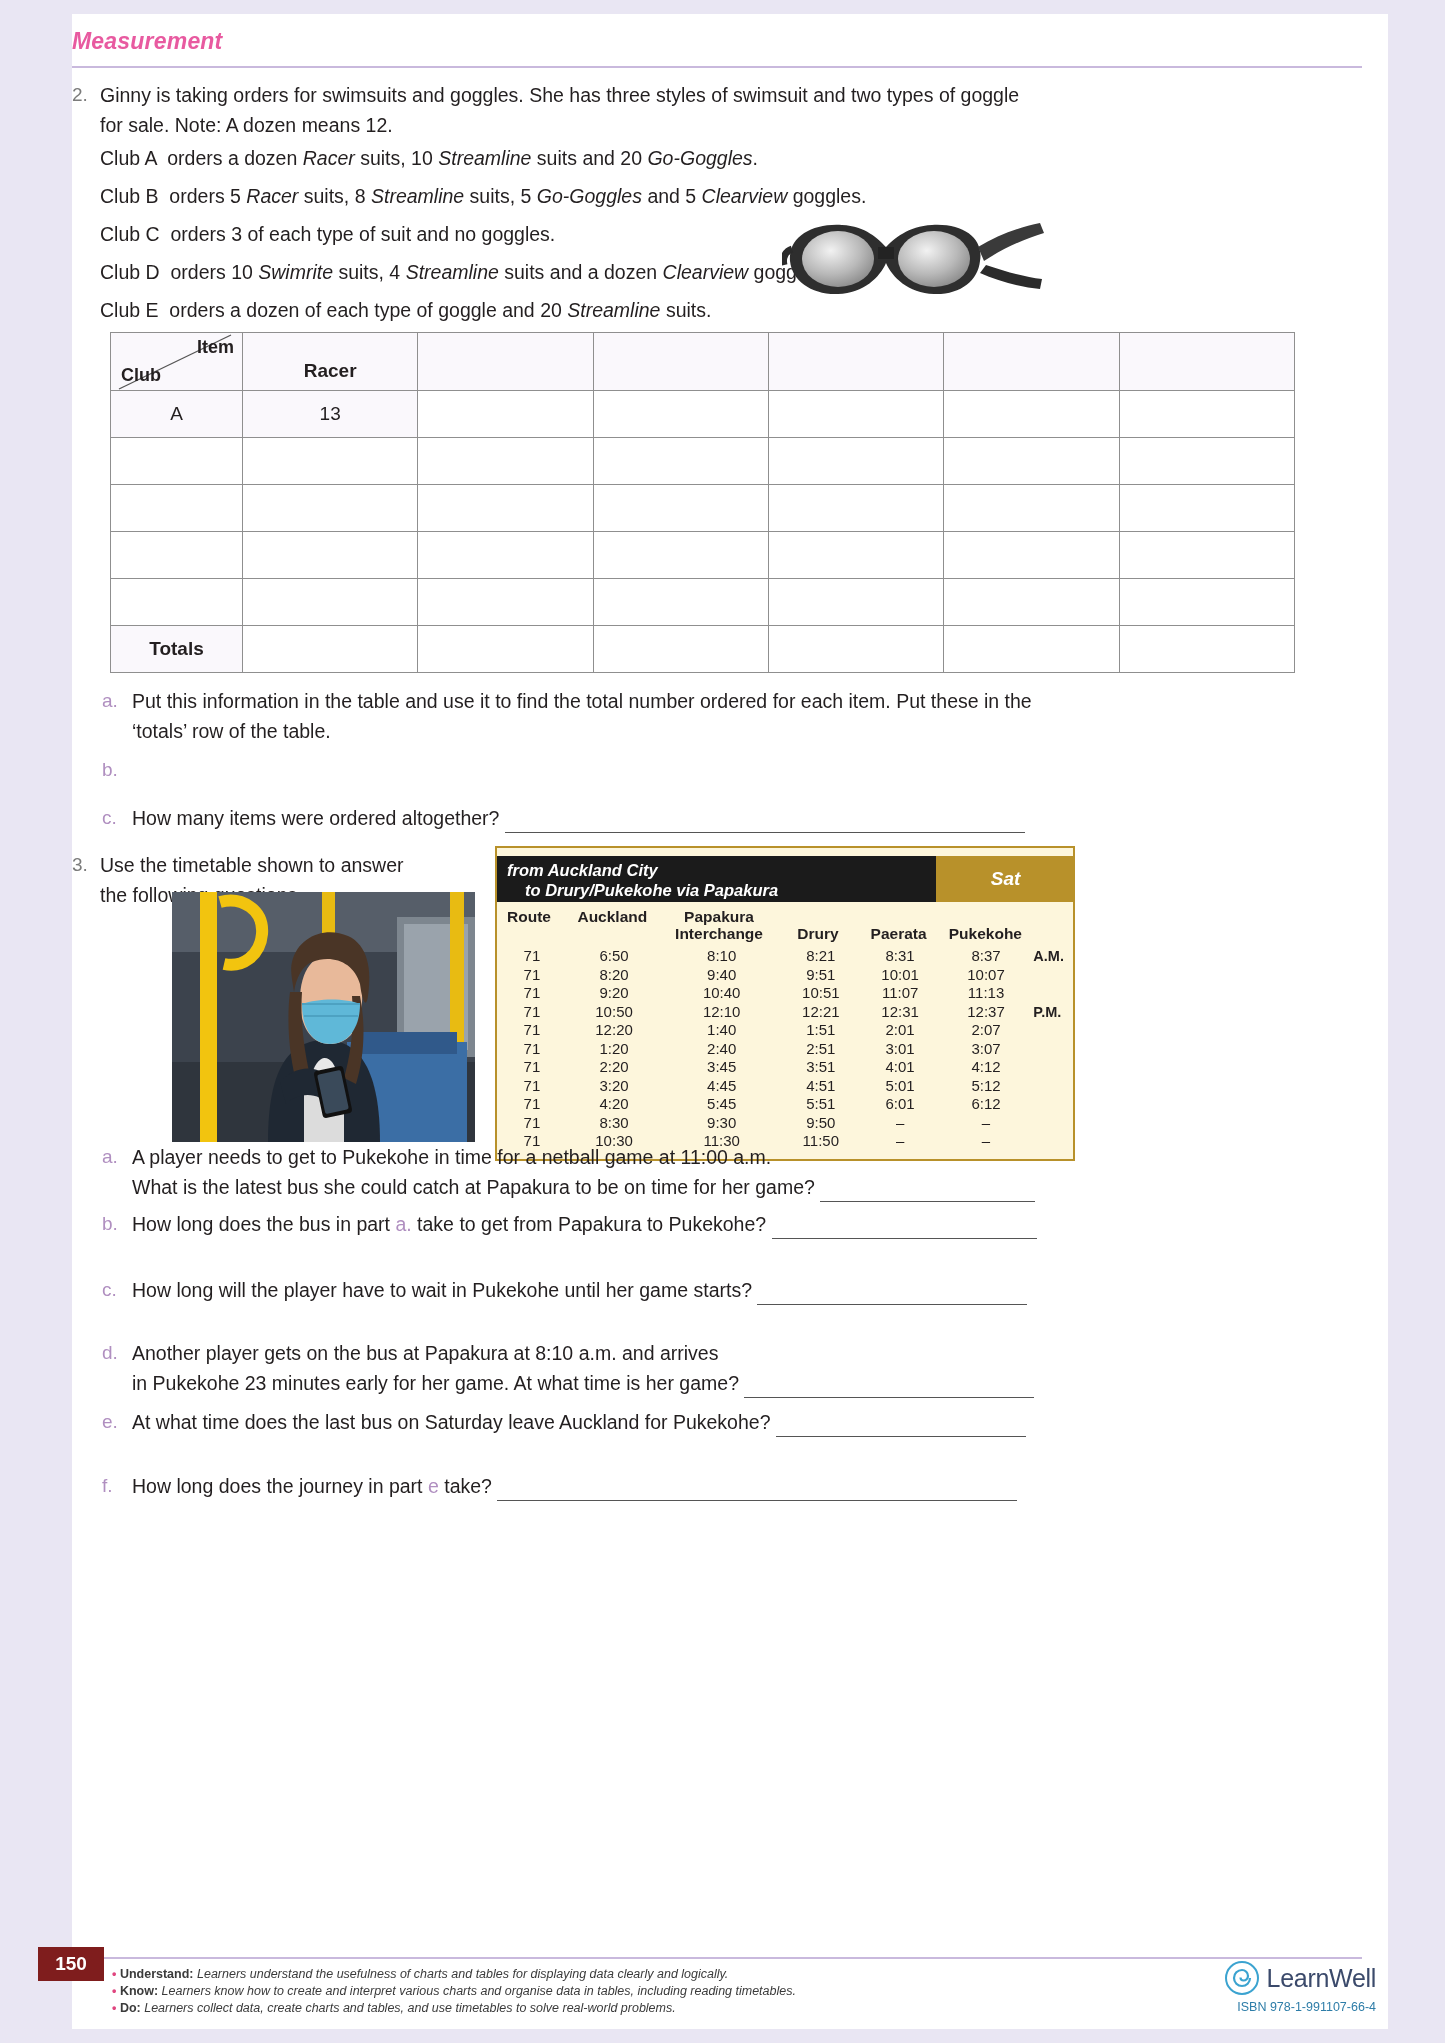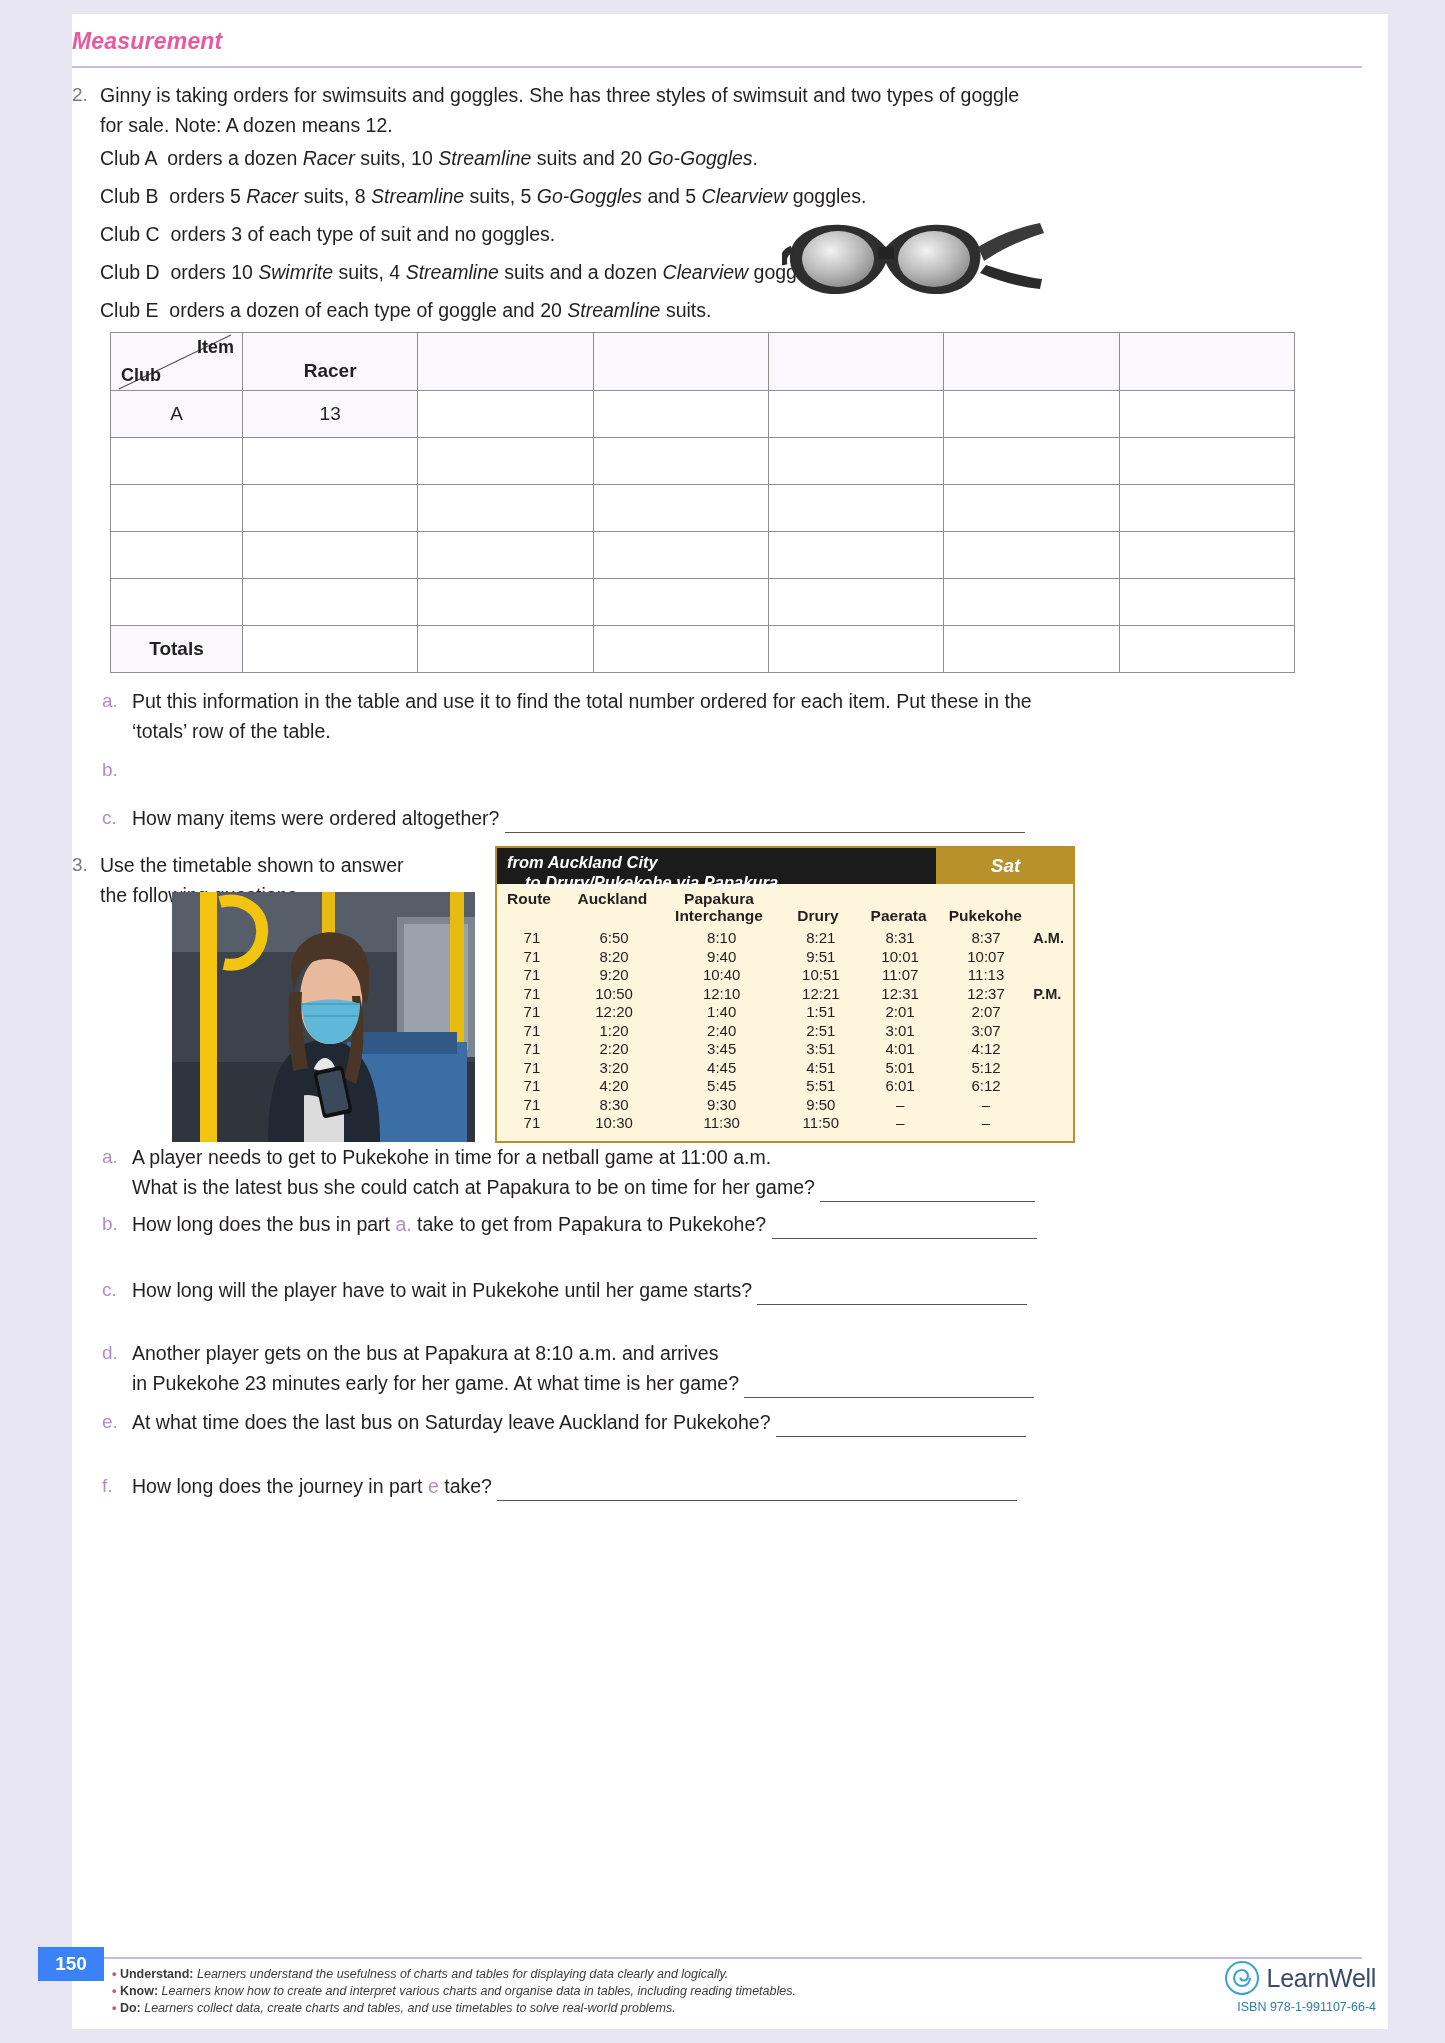--- a/index.html
+++ b/index.html
@@ -142,21 +142,22 @@
   .timetable {
     position: absolute;
     left: 423px;
     top: 832px;
     width: 580px;
     border: 2.5px solid #b8912a;
     background: #fdf6dc;
   }
   .tt-top {
     display: flex;
-    height: 36px;
+    height: 46px;
+    margin-top: 8px;
   }
   .tt-top-left {
     flex: 1;
     background: #1b1b1b;
     color: #ffffff;
     font-style: italic;
     font-weight: bold;
     font-size: 16.5px;
     padding: 4px 0 0 10px;
     line-height: 20px;
@@ -229,21 +230,21 @@
     width: 1290px;
     height: 2px;
     background: #c9b9dd;
   }
   .pagenum {
     position: absolute;
     left: -34px;
     bottom: 48px;
     width: 66px;
     height: 34px;
-    background: #3b82f6;
+    background: #7f1d1d;
     color: #ffffff;
     font-weight: bold;
     font-size: 19px;
     display: flex;
     align-items: center;
     justify-content: center;
   }
   .footnotes {
     position: absolute;
     left: 40px;

